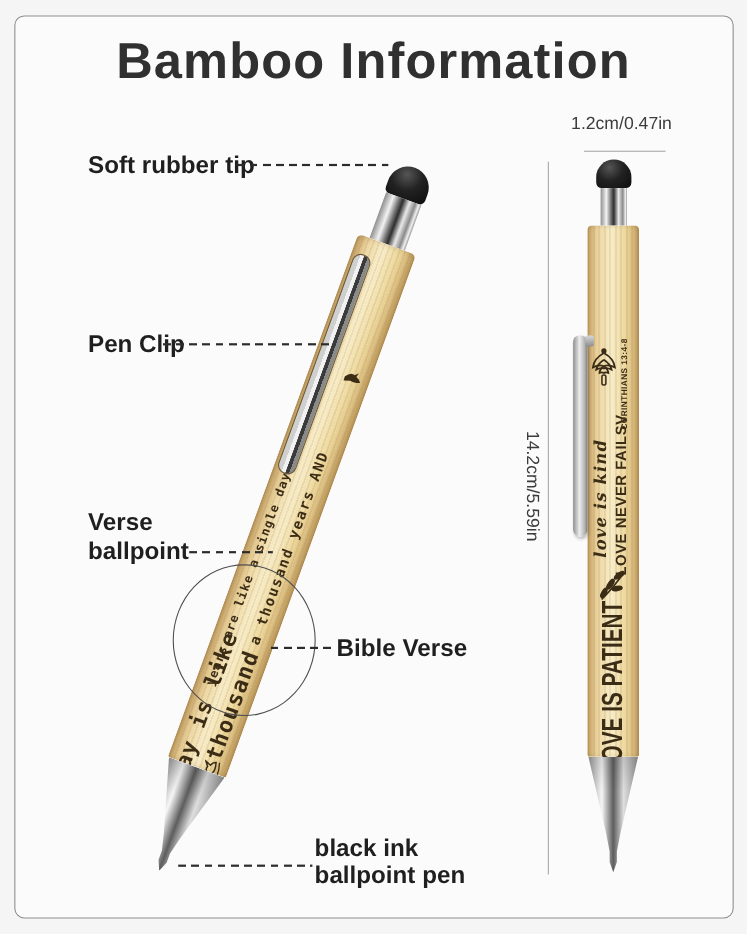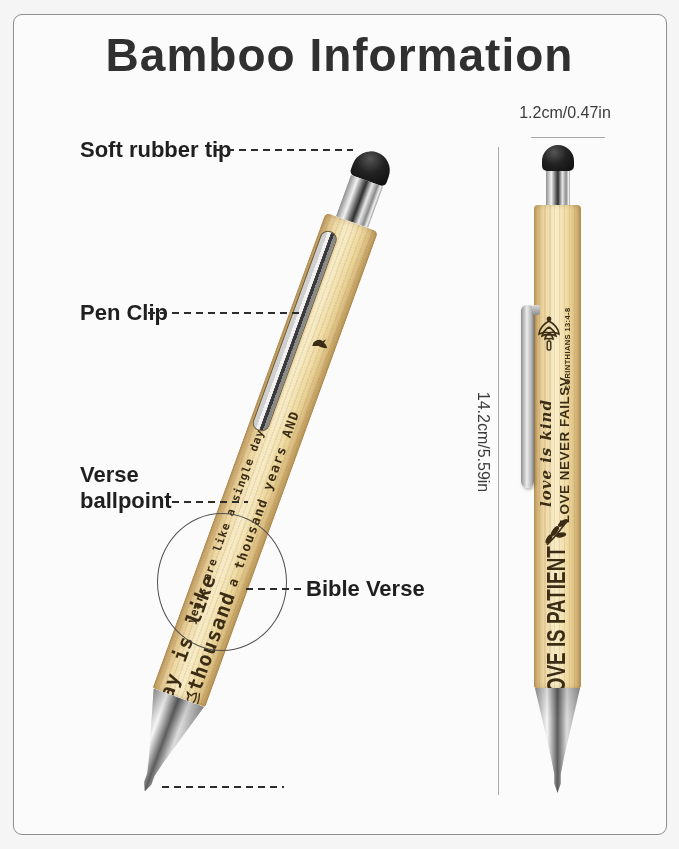--- a/index.html
+++ b/index.html
@@ -205,20 +205,22 @@
 <div class="callout" style="left:80px;top:462px;">
   <div>Verse</div>
   <div>ballpoint</div>
 </div>
 <div class="dash" style="left:172px;top:501px;width:76px;"></div>
 
 <div class="callout" style="left:306px;top:576px;">Bible Verse</div>
 <div class="dash" style="left:246px;top:588px;width:58px;"></div>
 
 <div class="callout" style="left:286px;top:758px;line-height:25px;">
+  <div>black ink</div>
+  <div>ballpoint pen</div>
 </div>
 <div class="dash" style="left:162px;top:786px;width:122px;"></div>
 
 <div class="measure" style="left:505px;top:104px;width:120px;text-align:center;">1.2cm/0.47in</div>
 <div class="thinline" style="left:531px;top:137px;width:74px;height:1px;"></div>
 
 <div class="thinline" style="left:498px;top:147px;width:1px;height:648px;"></div>
 <div class="measure rot90" style="left:398px;top:433px;width:170px;text-align:center;">14.2cm/5.59in</div>
 
 </body></html>

